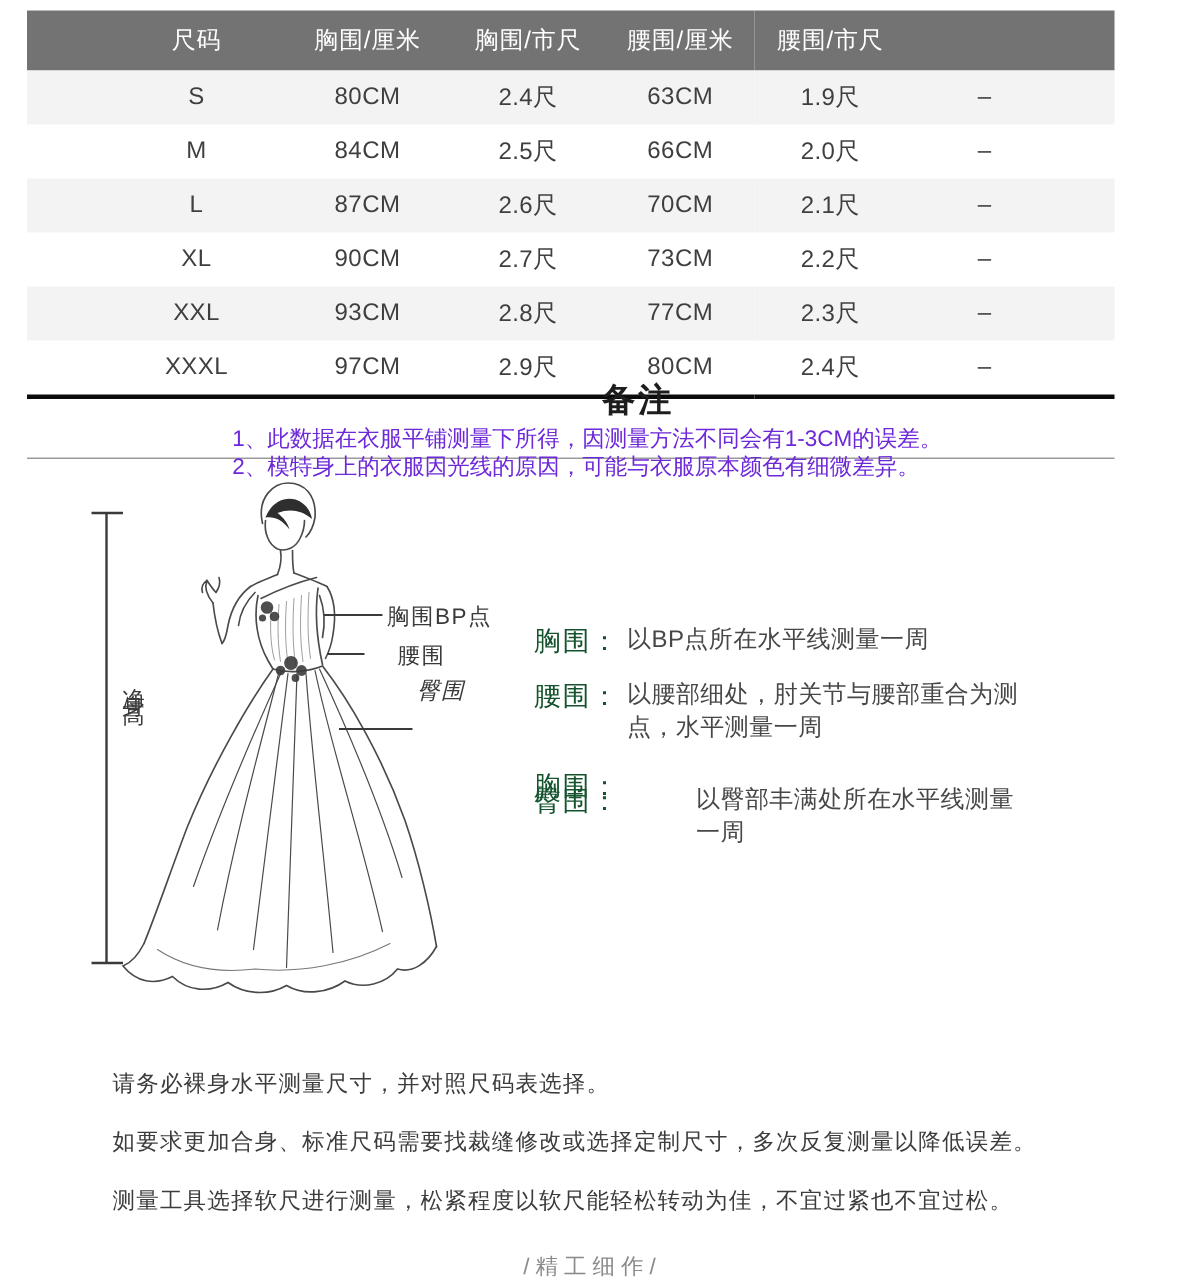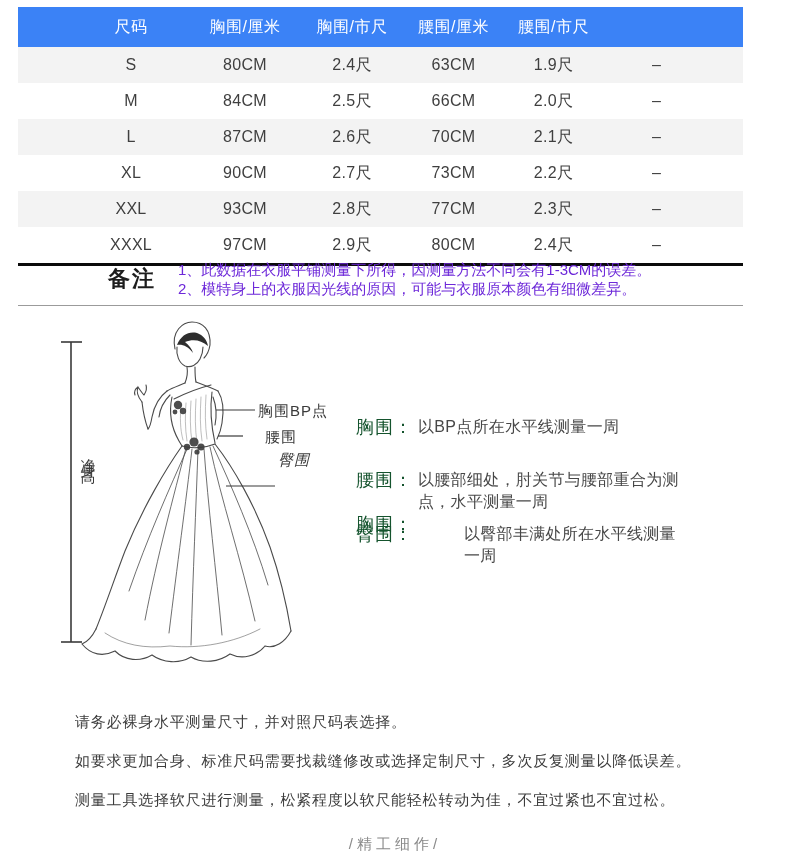--- a/index.html
+++ b/index.html
@@ -9,36 +9,36 @@
     color:#3d3d3d;
   }
 
   
   table.size-table {
     position:absolute; left:18px; top:7px; width:725px;
     border-collapse:collapse; table-layout:fixed;
     border-bottom:3px solid #0b0b0b;
   }
   .size-table th {
-    background:#3b82f6; color:#ffffff; font-weight:500; font-size:16px;
+    background:#737373; color:#ffffff; font-weight:500; font-size:16px;
     height:38px; text-align:center; letter-spacing:0.5px;
   }
   .size-table td {
     height:34px; font-size:16px; color:#3f3f3f; text-align:center;
     letter-spacing:0.3px;
   }
   .size-table tr.alt td { background:#f3f3f3; }
   .size-table th:first-child, .size-table td:first-child { padding-left:55px; }
   .size-table th:last-child,  .size-table td:last-child  { padding-right:35px; }
 
   
   .notes {
     position:absolute; left:18px; top:252px; width:725px; height:54px;
     border-bottom:1px solid #9b9b9b; box-sizing:border-box;
-    display:flex; align-items:center;
+    display:flex; align-items:center;flex-direction:column;
   }
   .notes-label { font-size:22px; font-weight:700; margin-left:90px; color:#1d1d1d; letter-spacing:2px; flex:none; }
   .notes-body  { margin-left:22px; font-size:15px; color:#6d28d9; line-height:17px; }
   .notes-body p { margin:2px 0; }
 
   
   .diagram-svg { position:absolute; left:55px; top:315px; width:275px; height:350px; }
   .height-label {
     position:absolute; left:78px; top:446px;
     writing-mode:vertical-rl; font-size:15px; color:#3a3a3a; letter-spacing:5px;
@@ -46,21 +46,21 @@
   .callout { position:absolute; font-size:15px; color:#3a3a3a; letter-spacing:1px; }
   .callout-bust  { left:258px; top:402px; }
   .callout-waist { left:245px; top:428px;margin-left:20px; }
   .callout-hip   { left:278px; top:451px;font-style:italic; }
 
   
   .def { position:absolute; left:356px; width:332px; display:flex; align-items:flex-start; }
   .def .term { flex:none; width:62px; font-size:18px; color:#14532d; letter-spacing:1px; }
   .def .desc { font-size:16px; color:#474747; line-height:22px; padding-top:1px; letter-spacing:0.3px; }
   .def-0 { top:415px; }
-  .def-1 { top:468px; }
+  .def-1 { top:452px; }
   .def-2 { top:512px; }
   .def-3 { top:522px;gap:46px; }
 
   
   .tips { position:absolute; left:75px; top:701px; }
   .tips p { margin:12px 0 20px 0; font-size:15px; color:#3c3c3c; letter-spacing:0.8px; }
 
   
   .footer {
     position:absolute; left:0; right:0; top:835px; text-align:center;

